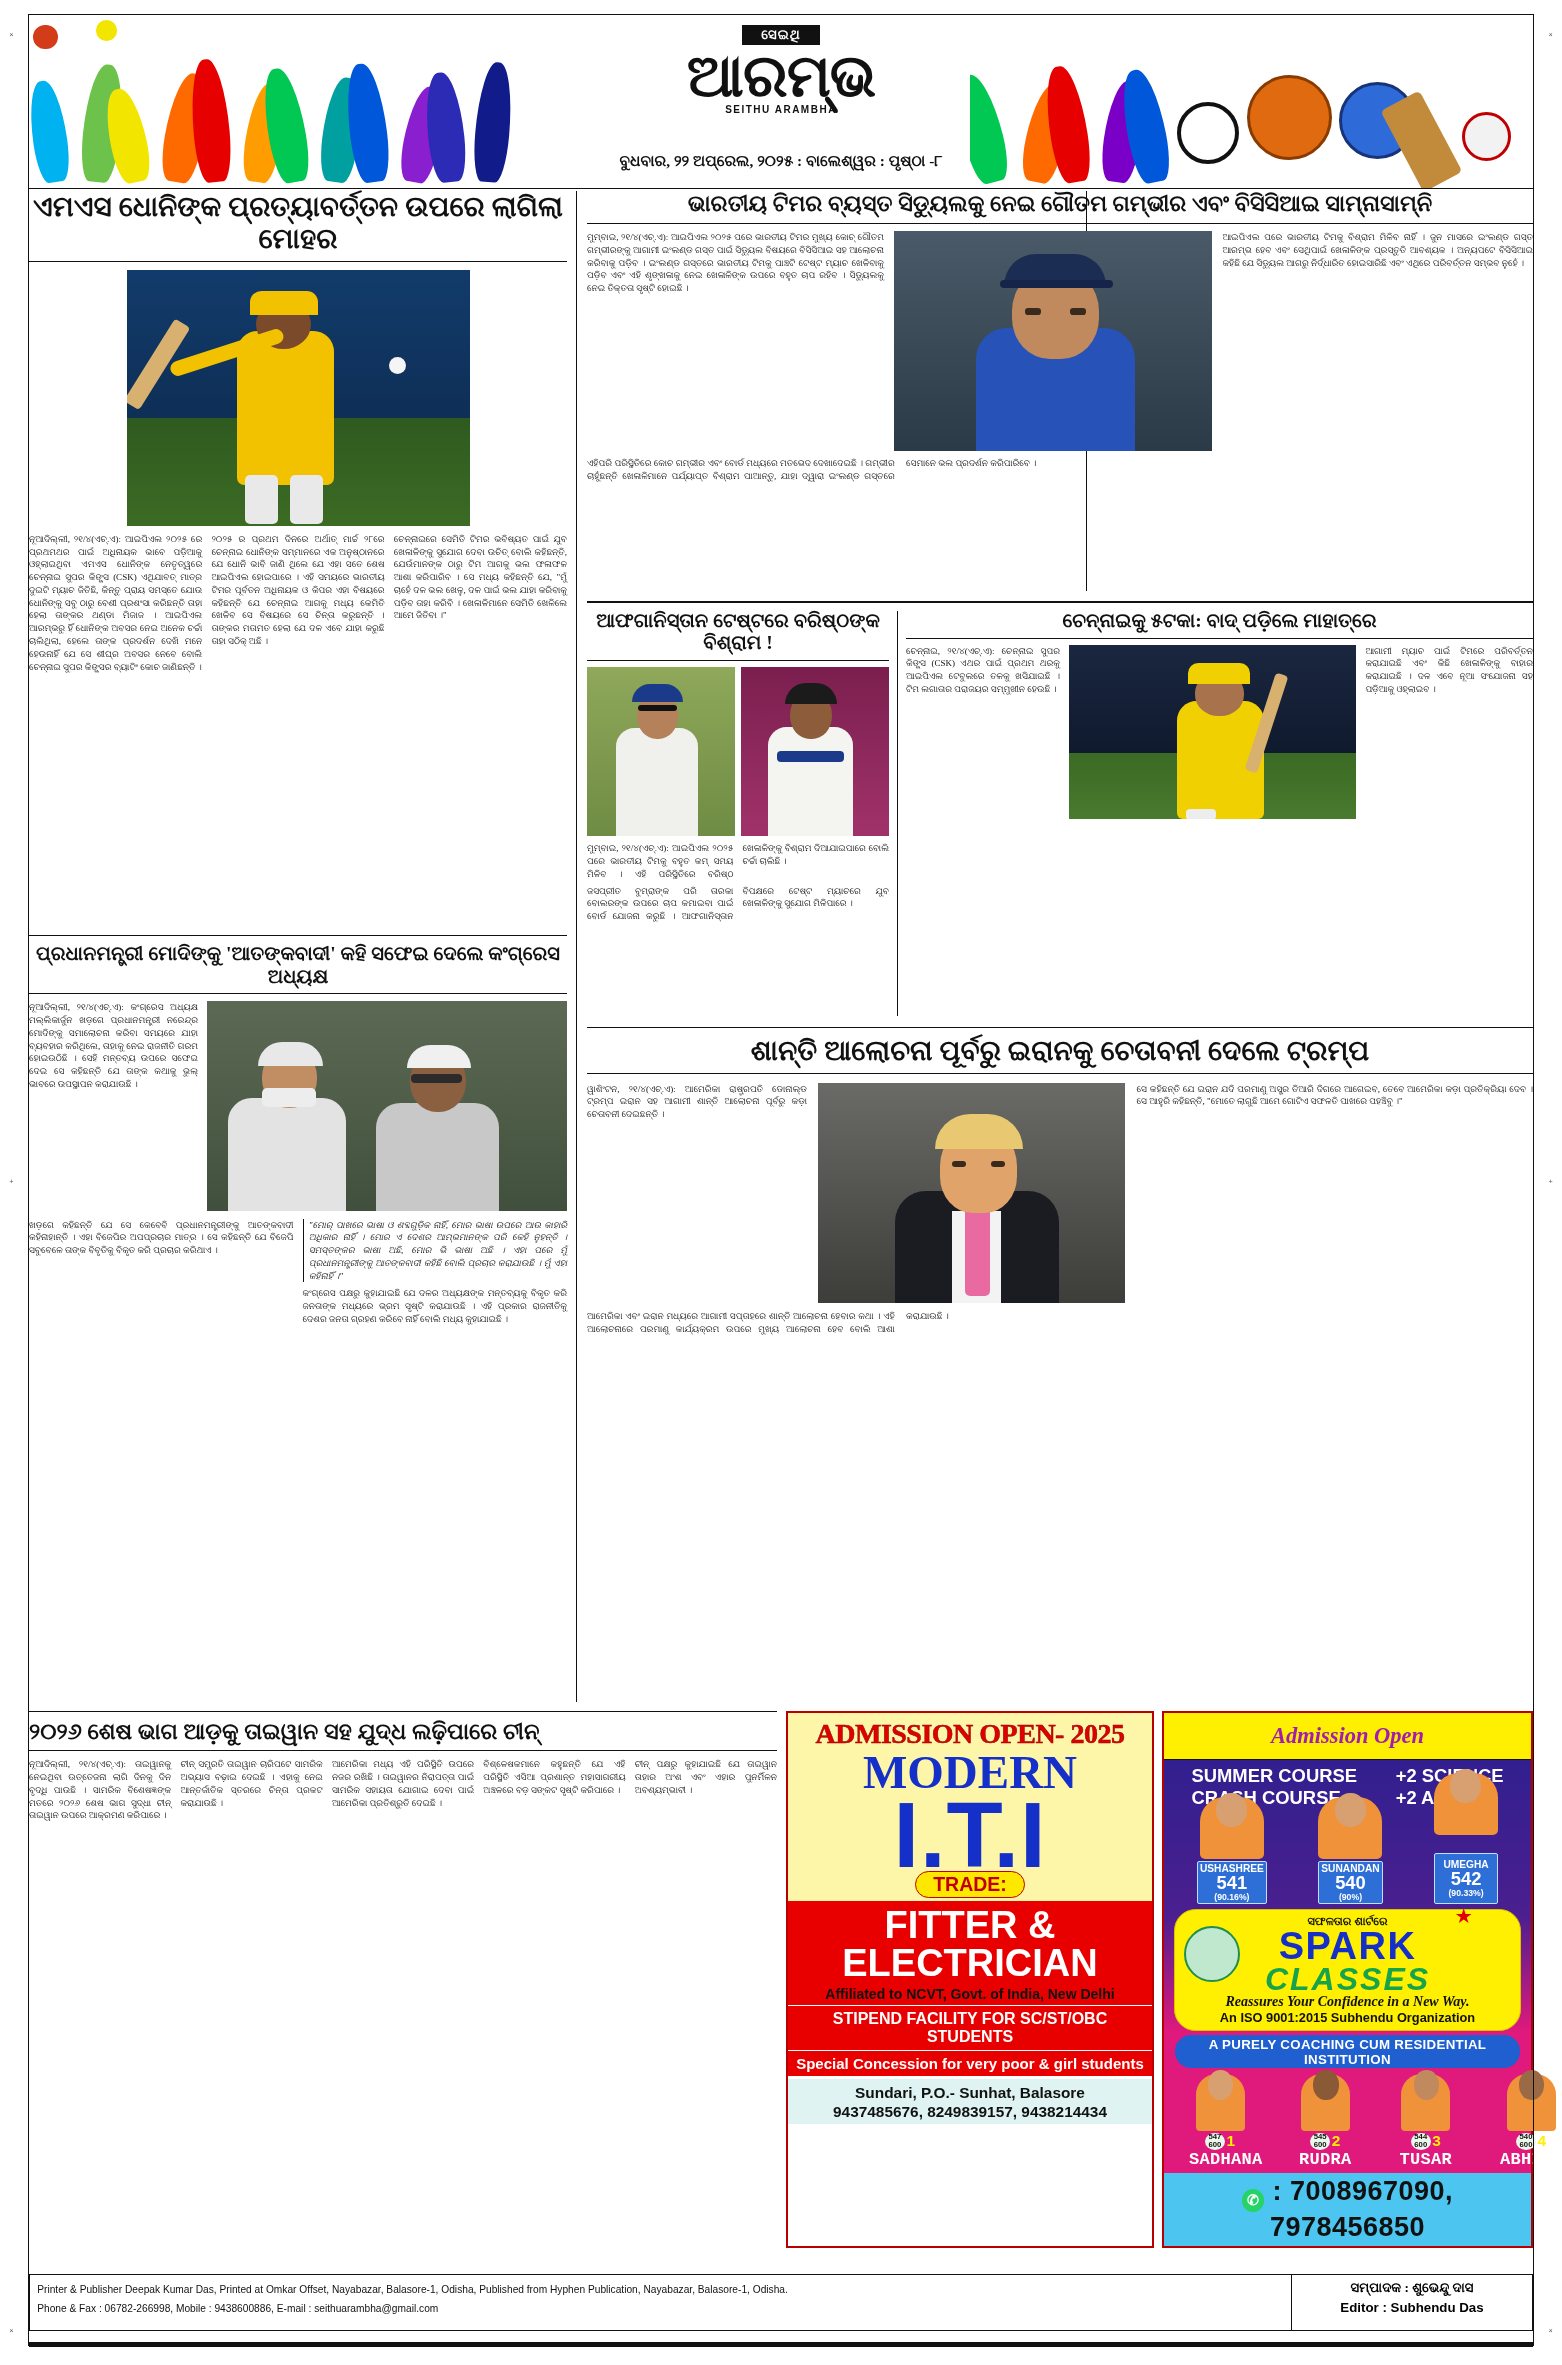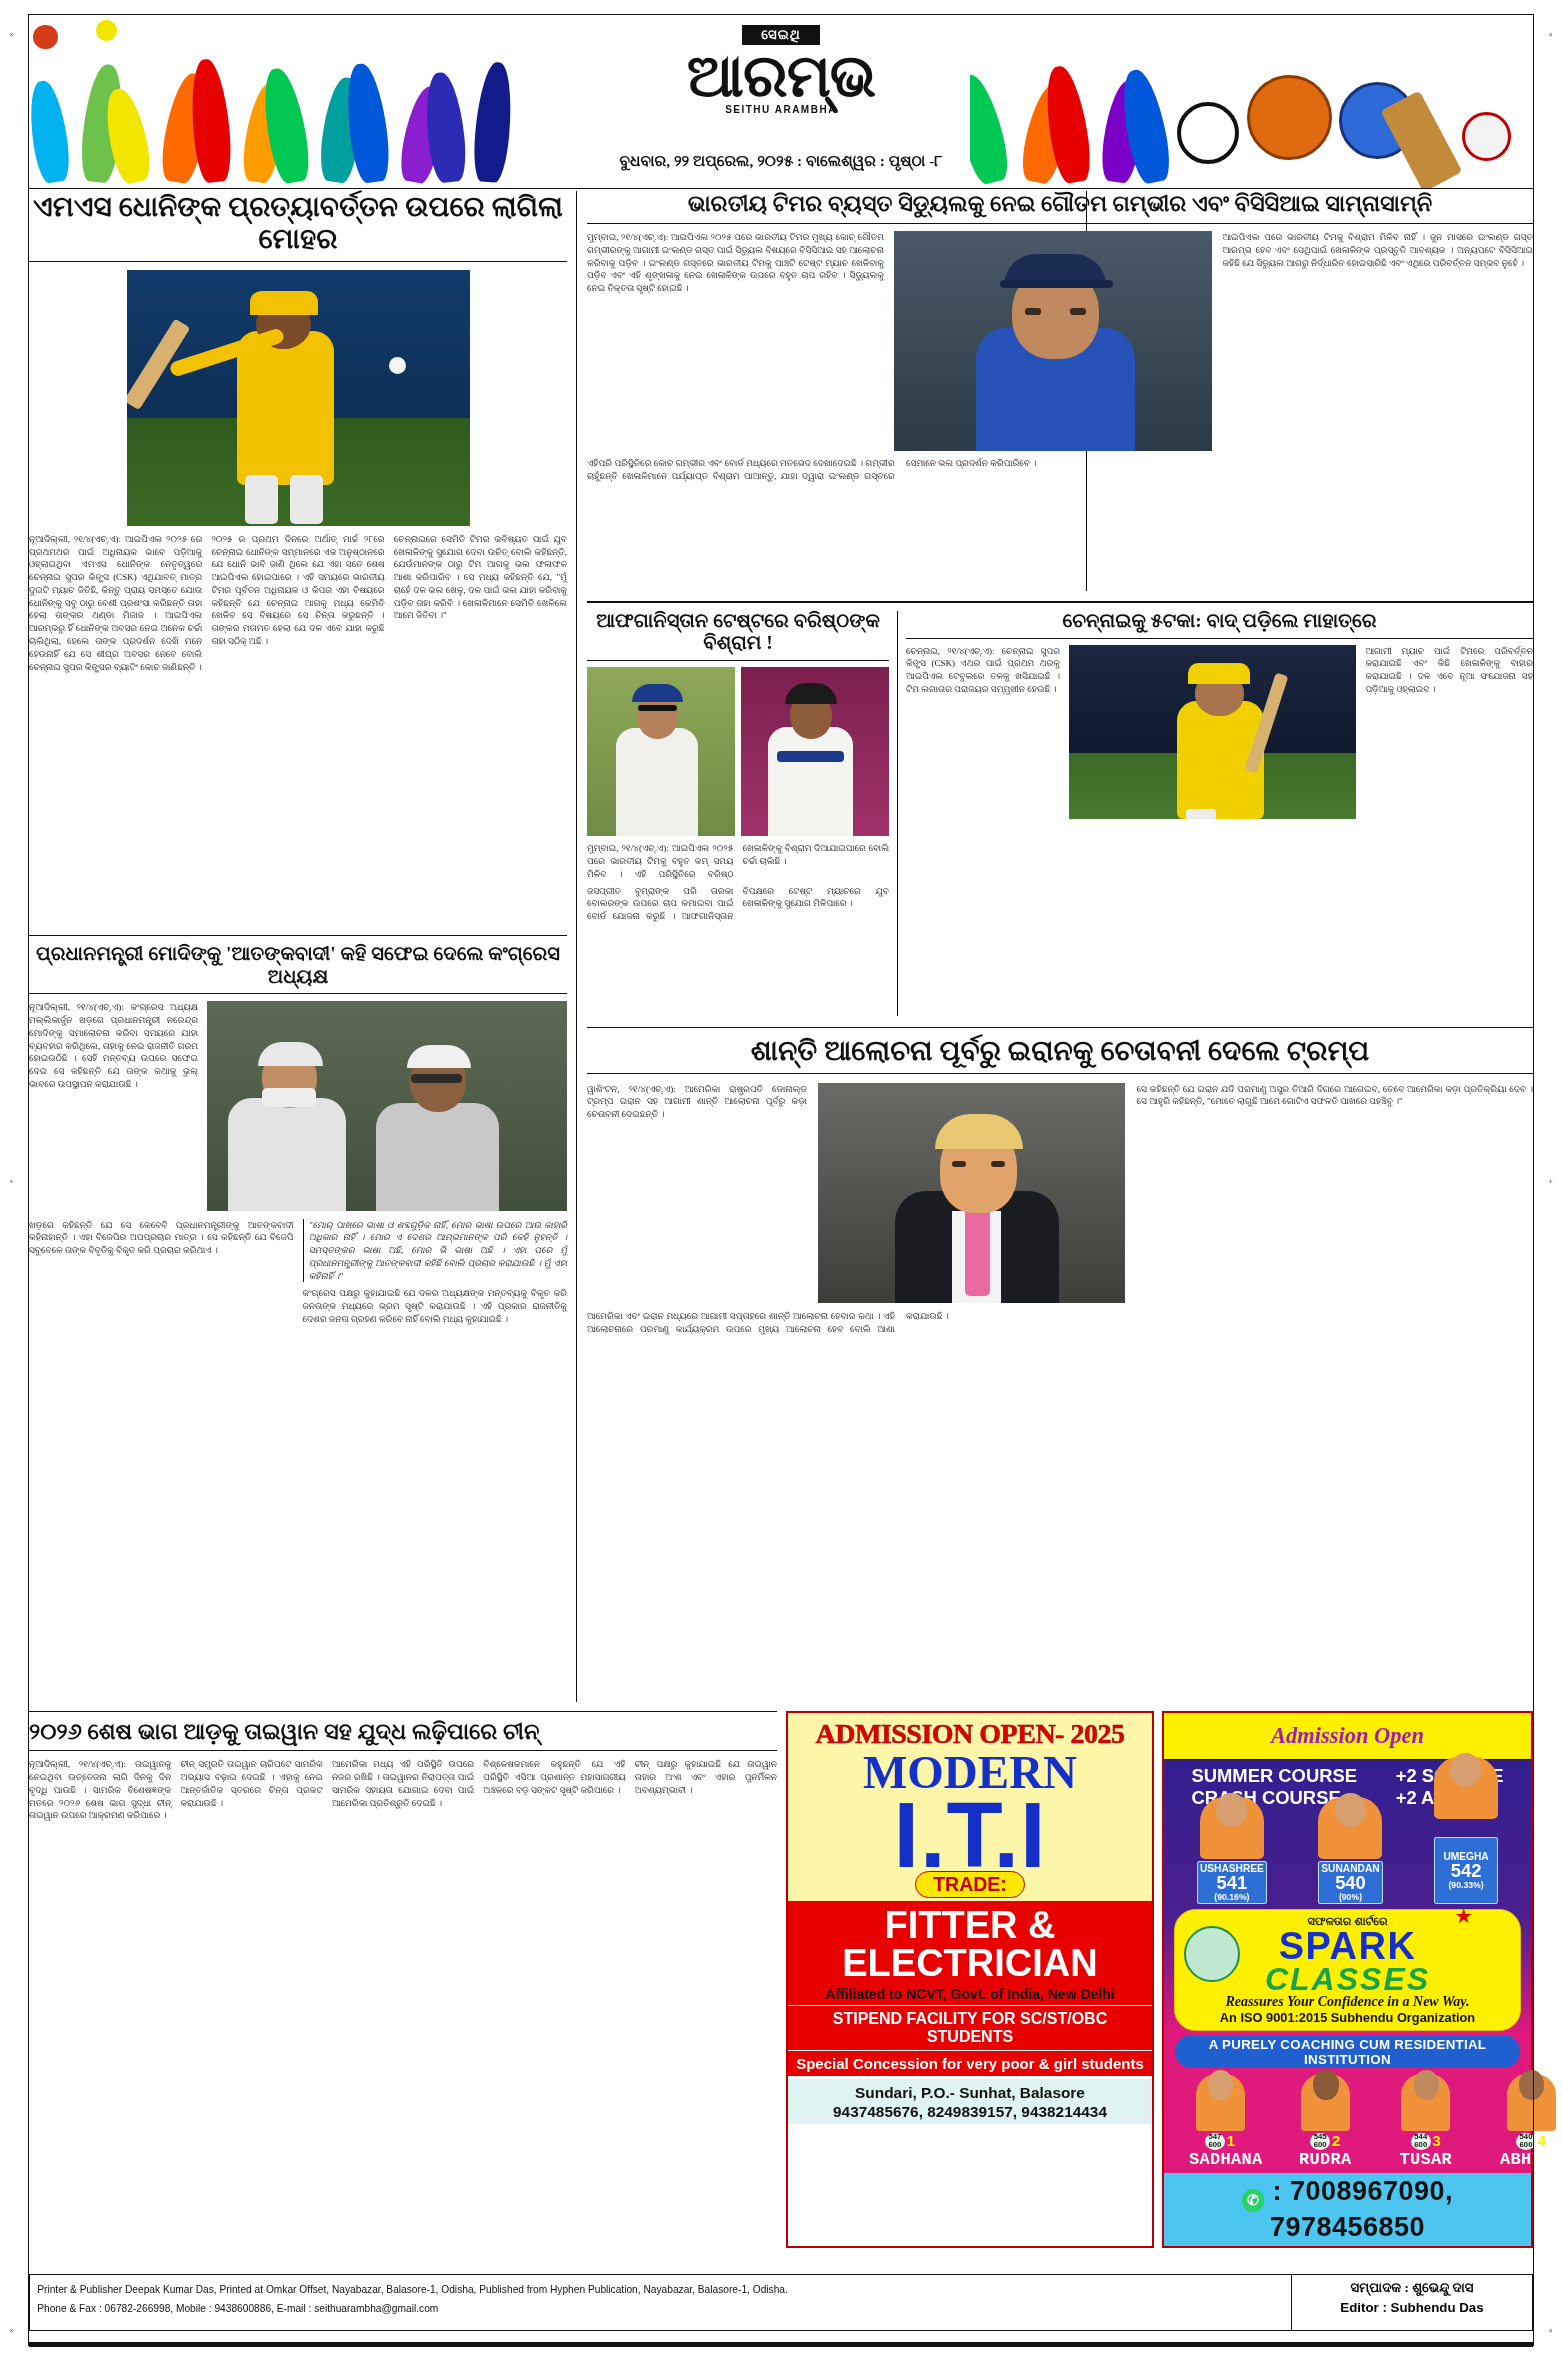--- a/index.html
+++ b/index.html
@@ -463,21 +463,21 @@
           <div class="scorechip" style="margin-top:2px;padding:1px 2px;">
             <div style="font-size:10.2px;">SUNANDAN</div>
             <div style="font-size:18.4px;line-height:1;">540</div>
             <div style="font-size:8.7px;">(90%)</div>
           </div>
         </div>
         <div class="topper">
           <div style="width:64px;height:62px;margin:0 auto;background:#f0923a;border-radius:24.6px 24.6px 5.1px 5.1px;position:relative;">
             <div style="position:absolute;left:16.4px;top:-4.1px;width:31px;height:34px;background:#d8a070;border-radius:48%;"></div>
           </div>
-          <div class="scorechip" style="margin-top:18px;padding:13px 2px;">
+          <div class="scorechip" style="margin-top:18px;padding:5px 2px;">
             <div style="font-size:10.2px;">UMEGHA</div>
             <div style="font-size:18.4px;line-height:1;">542</div>
             <div style="font-size:8.7px;">(90.33%)</div>
           </div>
         </div>
       </div>
 
       <div class="sparklogo" style="margin:5.1px 10.2px 0 10.2px; padding:4.1px 3.1px 5.1px 3.1px; position:relative;">
         <div style="position:absolute; left:9.2px; top:15.4px; width:56px; height:56px; border-radius:50%; background:#bfe8cf; border:2px solid #1f8f4f;"></div>
         <div style="position:absolute; right:47px; top:-6.1px; color:#e00000; font-size:20.5px;">★</div>

